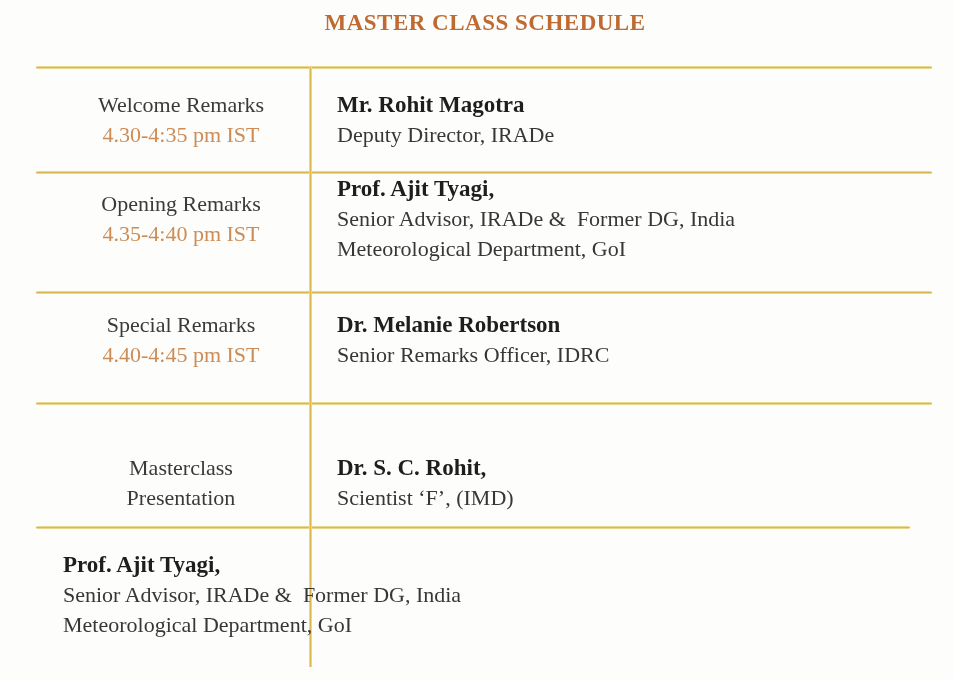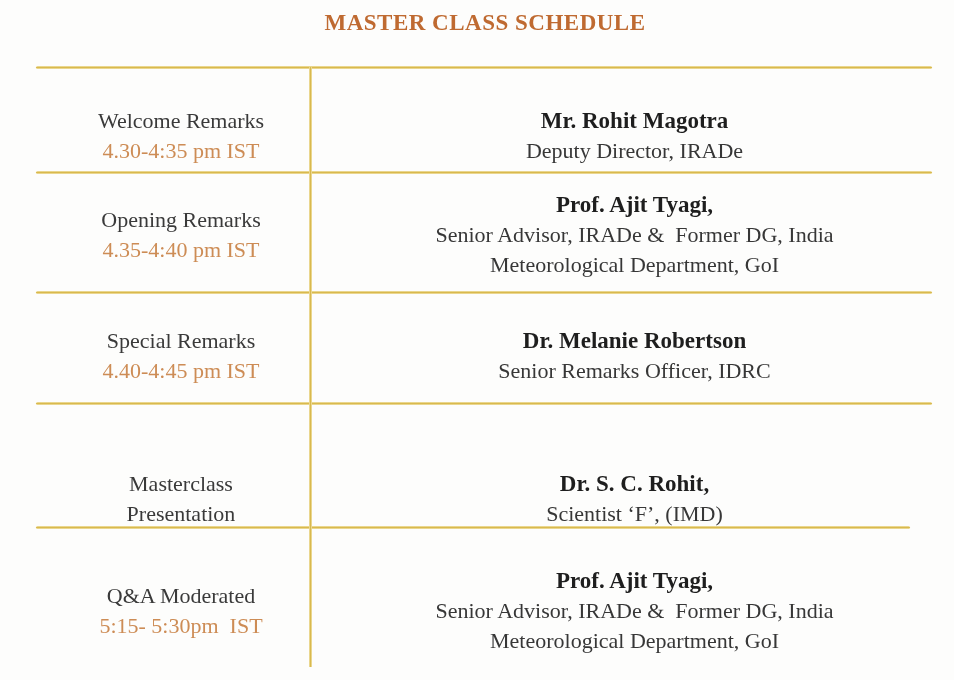--- a/index.html
+++ b/index.html
@@ -48,21 +48,20 @@
     height: 600px;
     background: linear-gradient(to right, #f2e5ae, #d9b94e 50%, #f2e5ae);
   }
   
   .row {
     position: absolute;
     left: 36px;
     right: 22px;
     display: flex;
     align-items: center;
-    margin-top: 16px;
   }
   .row.r1 { top: 69px;  height: 102px; }
   .row.r2 { top: 174px; height: 89px; }
   .row.r3 { top: 294px; height: 92px; }
   .row.r4 { top: 405px; height: 156px; }
   .row.r5 { top: 529px; height: 132px; }
   .session-cell {
     width: 258px;
     padding-left: 16px;
     display: flex;
@@ -83,21 +82,20 @@
     color: #cd8c55;
     white-space: pre-wrap;
     text-align: right;
   }
   .speaker-cell {
     flex: 1;
     padding-left: 27px;
     display: flex;
     flex-direction: column;
     justify-content: center;
-    text-align: center;
   }
   .speaker-name {
     font-size: 23px;
     line-height: 30px;
     font-weight: 700;
     color: #1e1e1e;
     white-space: pre-wrap;
   }
   .speaker-role {
     font-size: 22px;
@@ -159,24 +157,20 @@
       <div class="session-title">Masterclass
 Presentation</div>
     </div>
     <div class="speaker-cell">
       <div class="speaker-name">Dr. S. C. Rohit,</div>
       <div class="speaker-role">Scientist ‘F’, (IMD)</div>
     </div>
   </div>
 
   <div class="row r5">
-    <div class="session-cell">
-      <div class="session-title">Q&amp;A Moderated</div>
-      <div class="session-time">5:15- 5:30pm  IST</div>
-    </div>
     <div class="speaker-cell">
       <div class="speaker-name">Prof. Ajit Tyagi,</div>
       <div class="speaker-role">Senior Advisor, IRADe &amp;  Former DG, India
 Meteorological Department, GoI</div>
     </div>
   </div>
 
 </div>
 
 </body></html>

